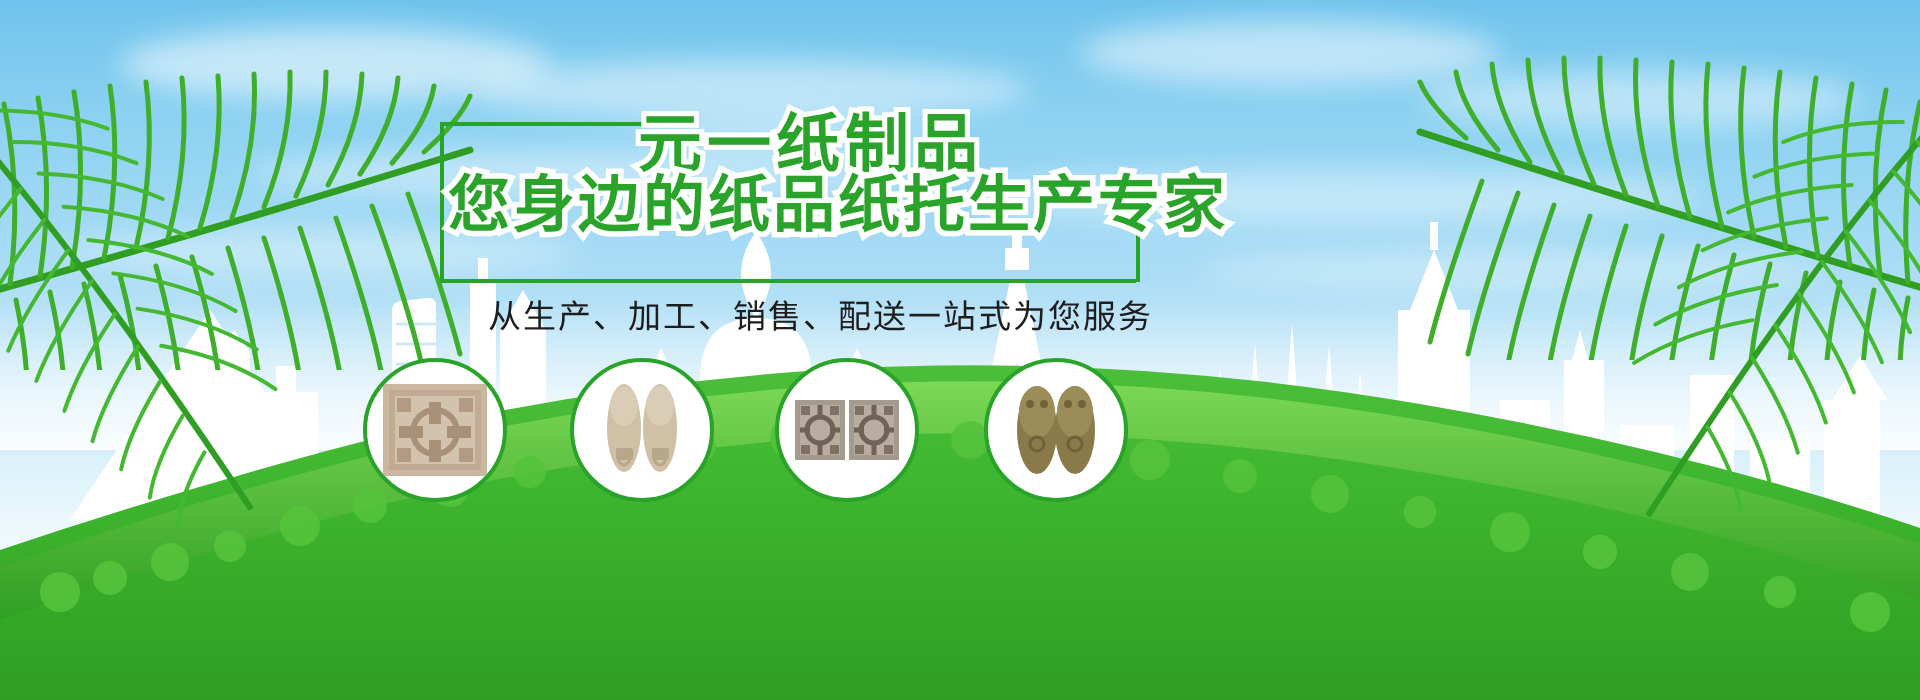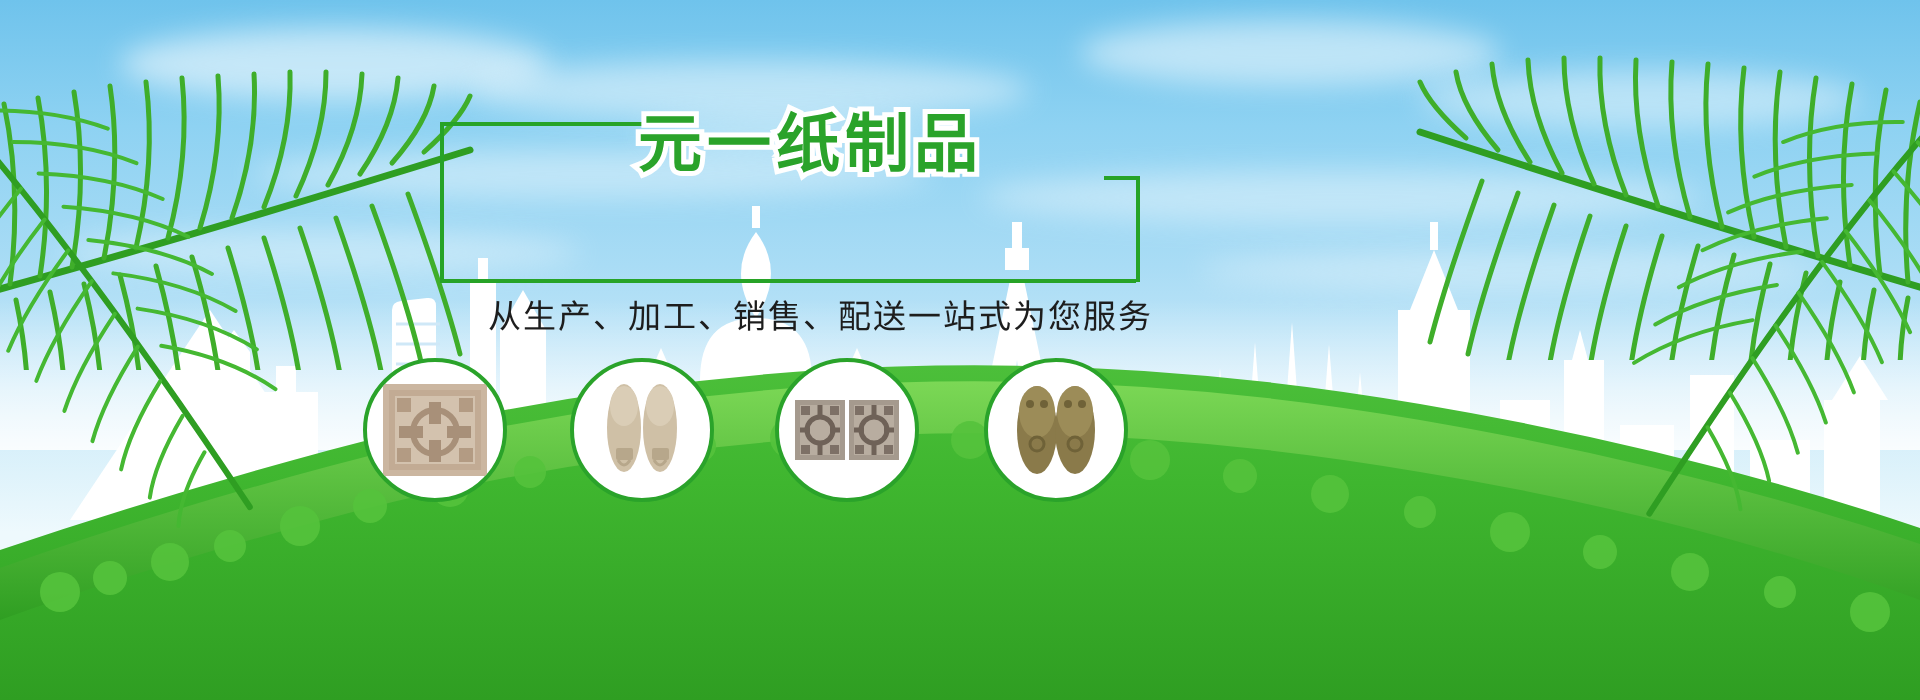--- a/index.html
+++ b/index.html
@@ -327,20 +327,21 @@
     </g>
   </svg>
 
   <div class="headline">
     <div class="frame-top-left"></div>
     <div class="frame-left"></div>
     <div class="frame-bottom"></div>
     <div class="frame-right"></div>
     <div class="frame-top-right"></div>
     <div class="line1">元一纸制品</div>
+    <div class="line2">您身边的纸品纸托生产专家</div>
   </div>
 
   <div class="subtitle">从生产、加工、销售、配送一站式为您服务</div>
 
   <div class="circles">
 
     <div class="pcircle c1">
       <svg class="thumb" viewBox="0 0 108 96">
         <rect x="2" y="2" width="104" height="92" fill="#cbb6a0"></rect>
         <rect x="8" y="8" width="92" height="80" fill="#bda território"></rect>

